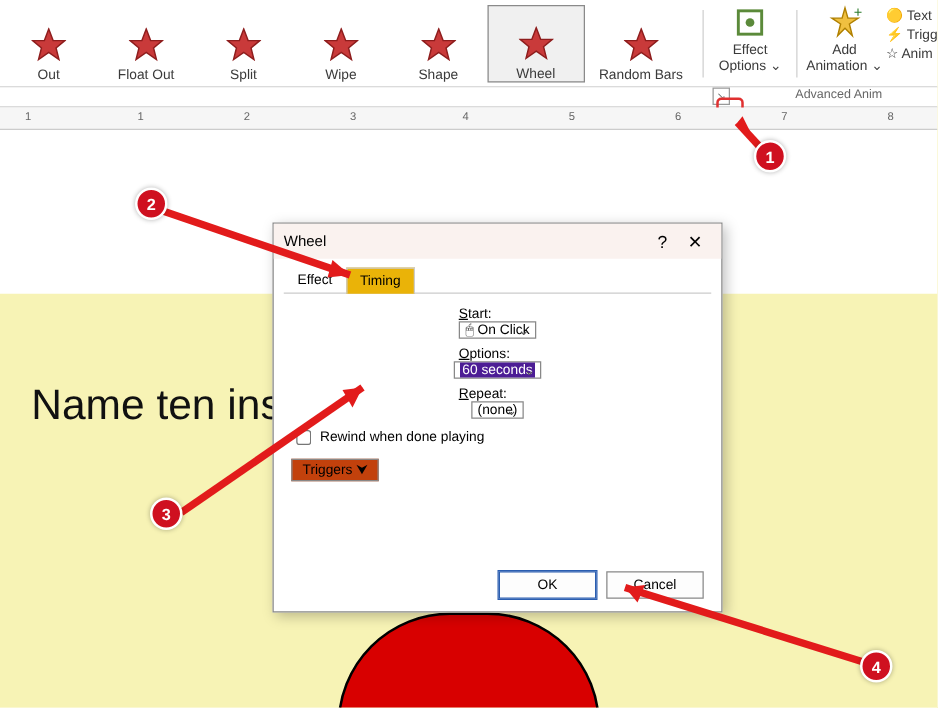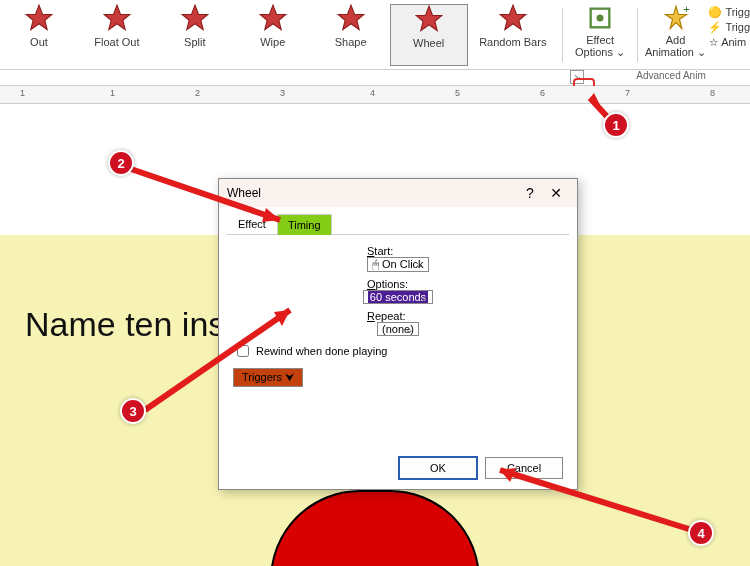--- a/index.html
+++ b/index.html
@@ -1,20 +1,20 @@
 <!DOCTYPE html>
 <html><head>
 <meta charset="utf-8">
 <style>
   * { box-sizing: border-box; font-family: "Segoe UI", Arial, sans-serif; }
   body { margin: 0; width: 750px; height: 566px; overflow: hidden; background: #fff; position: relative; }
 
   
   .ribbon { display: flex; align-items: flex-start; height: 70px; background: #fff; border-bottom: 1px solid #d0d0d0; padding: 4px 0 0 0; }
-  .rbtn { display: flex; flex-direction: column; align-items: center; justify-content: flex-start; width: 82px; height: 62px; font-size: 11px; color: #3a3a3a; cursor: default; }
+  .rbtn { display: flex; flex-direction: column; align-items: center; justify-content: flex-end; width: 82px; height: 62px; font-size: 11px; color: #3a3a3a; cursor: default; }
   .rbtn.sel { border: 1px solid #8a8a8a; background: #f0f0f0; }
   .star { width: 28px; height: 28px; margin-bottom: 4px; }
   .sep { width: 1px; height: 54px; background: #d0d0d0; margin: 4px 4px 0 4px; }
   .rbig { display: flex; flex-direction: column; align-items: center; width: 70px; font-size: 11px; color: #3a3a3a; }
   .rbig svg { width: 28px; height: 28px; margin-bottom: 2px; }
   .rside { display:flex; flex-direction:column; gap:2px; font-size:11px; color:#3a3a3a; padding-top:2px;}
   .rside div { white-space: nowrap; }
 
   
   .grpfoot { height: 16px; background:#fff; border-bottom:1px solid #d0d0d0; display:flex; font-size:10px; color:#666;}
@@ -31,21 +31,21 @@
   .slide-text { position:absolute; left:25px; top:70px; font-size:34px; color:#111; white-space:nowrap;}
   .redshape { position:absolute; left:270px; top:490px; width:210px; height:110px; background:#d80000; border:2px solid #000; border-radius:90px 90px 10px 10px;}
 
   
   .dlg { position:absolute; left:218px; top:178px; width:360px; height:312px; background:#fff; border:1px solid #888; box-shadow:3px 3px 10px rgba(0,0,0,.25);}
   .dlg-title { height:28px; background:#faf2ef; display:flex; align-items:center; padding:0 8px; font-size:12px;}
   .dlg-title .t { flex:1;}
   .dlg-title .x { width:26px; text-align:center; font-size:14px;}
   .tabs { display:flex; border-bottom:1px solid #ccc; margin:6px 8px 0 8px; font-size:11px;}
   .tab { padding:4px 10px; border:1px solid transparent; border-bottom:none; cursor:default;}
-  .tab.act { border-color:#ccc; background:#84cc16; position:relative; top:1px;}
+  .tab.act { border-color:#ccc; background:#eab308; position:relative; top:1px;}
   .form { padding:10px 14px 0 14px; font-size:11px;}
   .row { display:flex; align-items:center; margin-bottom:6px;flex-direction:column;}
   .row label { width:62px; text-decoration: underline; text-decoration-color: transparent;}
   .row label::first-letter { text-decoration: underline; }
   .inp { flex:1; height:20px; border:1px solid #888; background:#fff; padding:0 4px; display:flex; position:relative;}
   .inp.cb::after { content:"⌄"; position:absolute; right:4px; font-size:11px; color:#555;}
   .spin { width:60px;}
   .chk { display:flex; align-items:center; gap:4px; margin:2px 0 8px 0;}
   .chk input { width:12px; height:12px;}
   .trg { border:1px solid #888; padding:2px 8px; font-size:11px; background:#c2410c;}
@@ -117,21 +117,21 @@
   <div class="sep"></div>
   <div class="rbig">
     <svg viewBox="0 0 24 24">
         <polygon points="12,2 14,9 21,9 15,13 17,21 12,16 7,21 9,13 3,9 10,9" fill="#f0c040" stroke="#b08000"></polygon>
         <text x="18" y="8" font-size="10" fill="#2a7a2a">+</text>
       </svg>
     <span style="white-space:pre-line;text-align:center">Add
 Animation ⌄</span>
   </div>
   <div class="rside">
-    <div>🟡 Trigg</div>
+    <div>🟡 Text</div>
     <div>⚡ Trigg</div>
     <div>☆ Anim</div>
   </div>
 </div>
 
 <div class="grpfoot">
   <div style="width:570px"></div>
   <div class="launch">↘</div>
   <div class="lab">Advanced Anim</div>
 </div>

